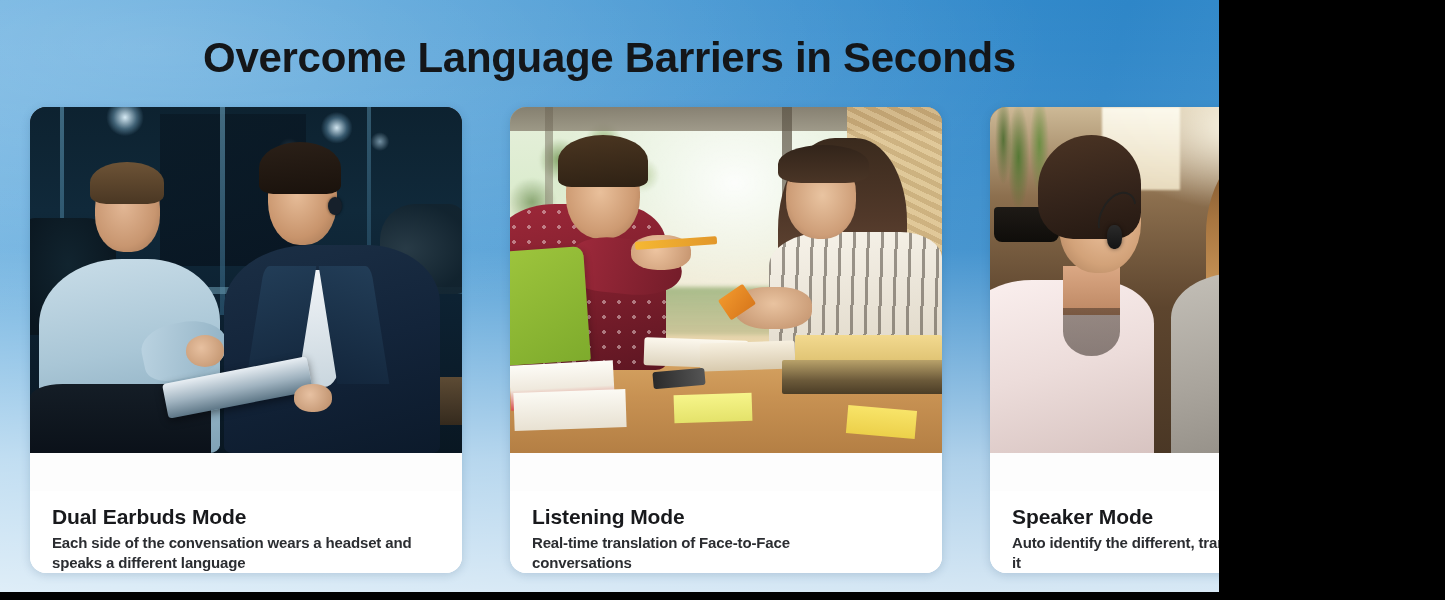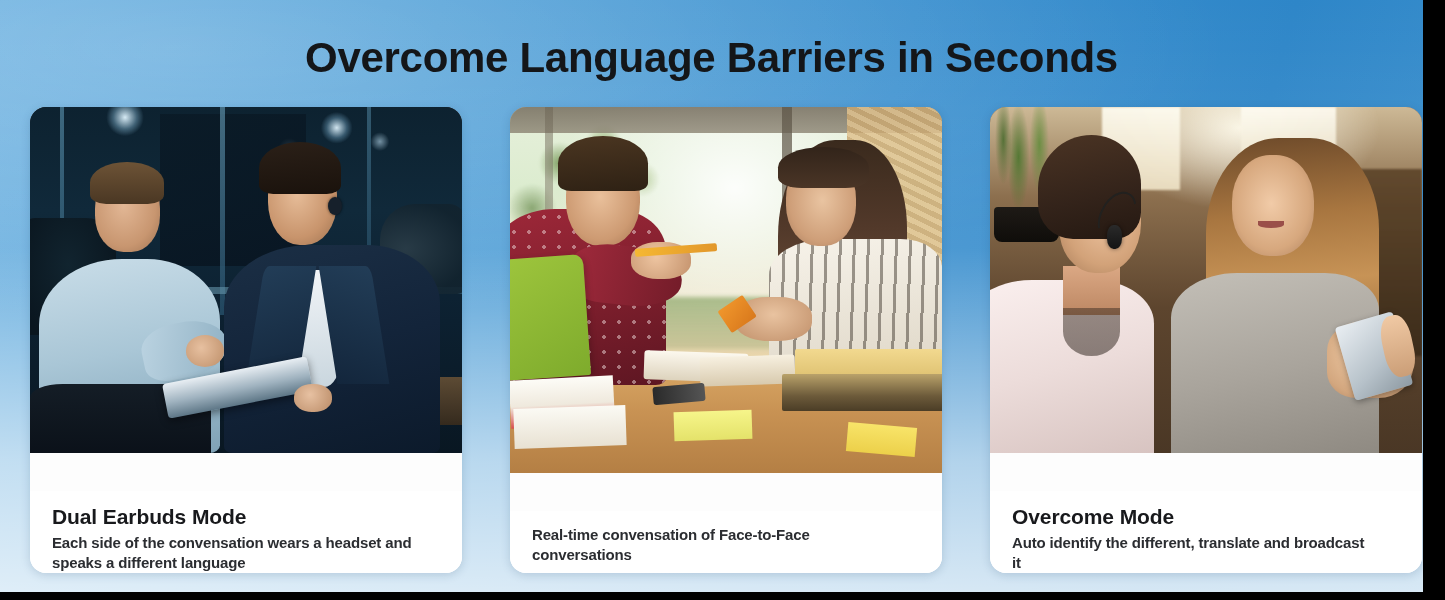--- a/index.html
+++ b/index.html
@@ -2,21 +2,21 @@
 <html><head>
 <meta charset="utf-8">
 <style>
   html, body {
     margin: 0;
     padding: 0;
     background: #000;
   }
   #root {
     position: relative;
-    width: 1423px;
+    width: 1219px;
     height: 600px;
     overflow: hidden;
     font-family: "Liberation Sans", sans-serif;
     background: #000;
   }
   
   .bg {
     position: absolute;
     inset: 0 0 8px 0;
     background:
@@ -392,21 +392,22 @@
           <div class="p2-stack"></div>
           <div class="p2-stack2"></div>
           <div class="p2-nbk1"></div>
           <div class="p2-nbk2"></div>
           <div class="p2-glass"></div>
           <div class="p2-sticky"></div>
           <div class="p2-sticky2"></div>
         </div>
       </div>
       <div class="card-body">
-        <div class="card-desc">Real-time convensation of Face-to-Face conversations</div>
+        <div class="card-title">Listening Mode</div>
+        <div class="card-desc">Real-time translation of Face-to-Face conversations</div>
       </div>
     </div>
 
     <div class="card">
       <div class="card-photo">
         <div class="p3">
           <div class="p3-winL"></div>
           <div class="p3-winR"></div>
           <div class="p3-shelf"></div>
           <div class="p3-plant"></div>
@@ -421,21 +422,21 @@
           <div class="p3-bHair"></div>
           <div class="p3-bTop"></div>
           <div class="p3-bHead"></div>
           <div class="p3-smile"></div>
           <div class="p3-bHand"></div>
           <div class="p3-phone"></div>
           <div class="p3-bFing"></div>
         </div>
       </div>
       <div class="card-body">
-        <div class="card-title">Overcome Mode</div>
+        <div class="card-title">Speaker Mode</div>
         <div class="card-desc">Auto identify the different, translate and broadcast it</div>
       </div>
     </div>
 
   </div>
 
   <div class="bottom-bar"></div>
 </div>
 
 </body></html>

